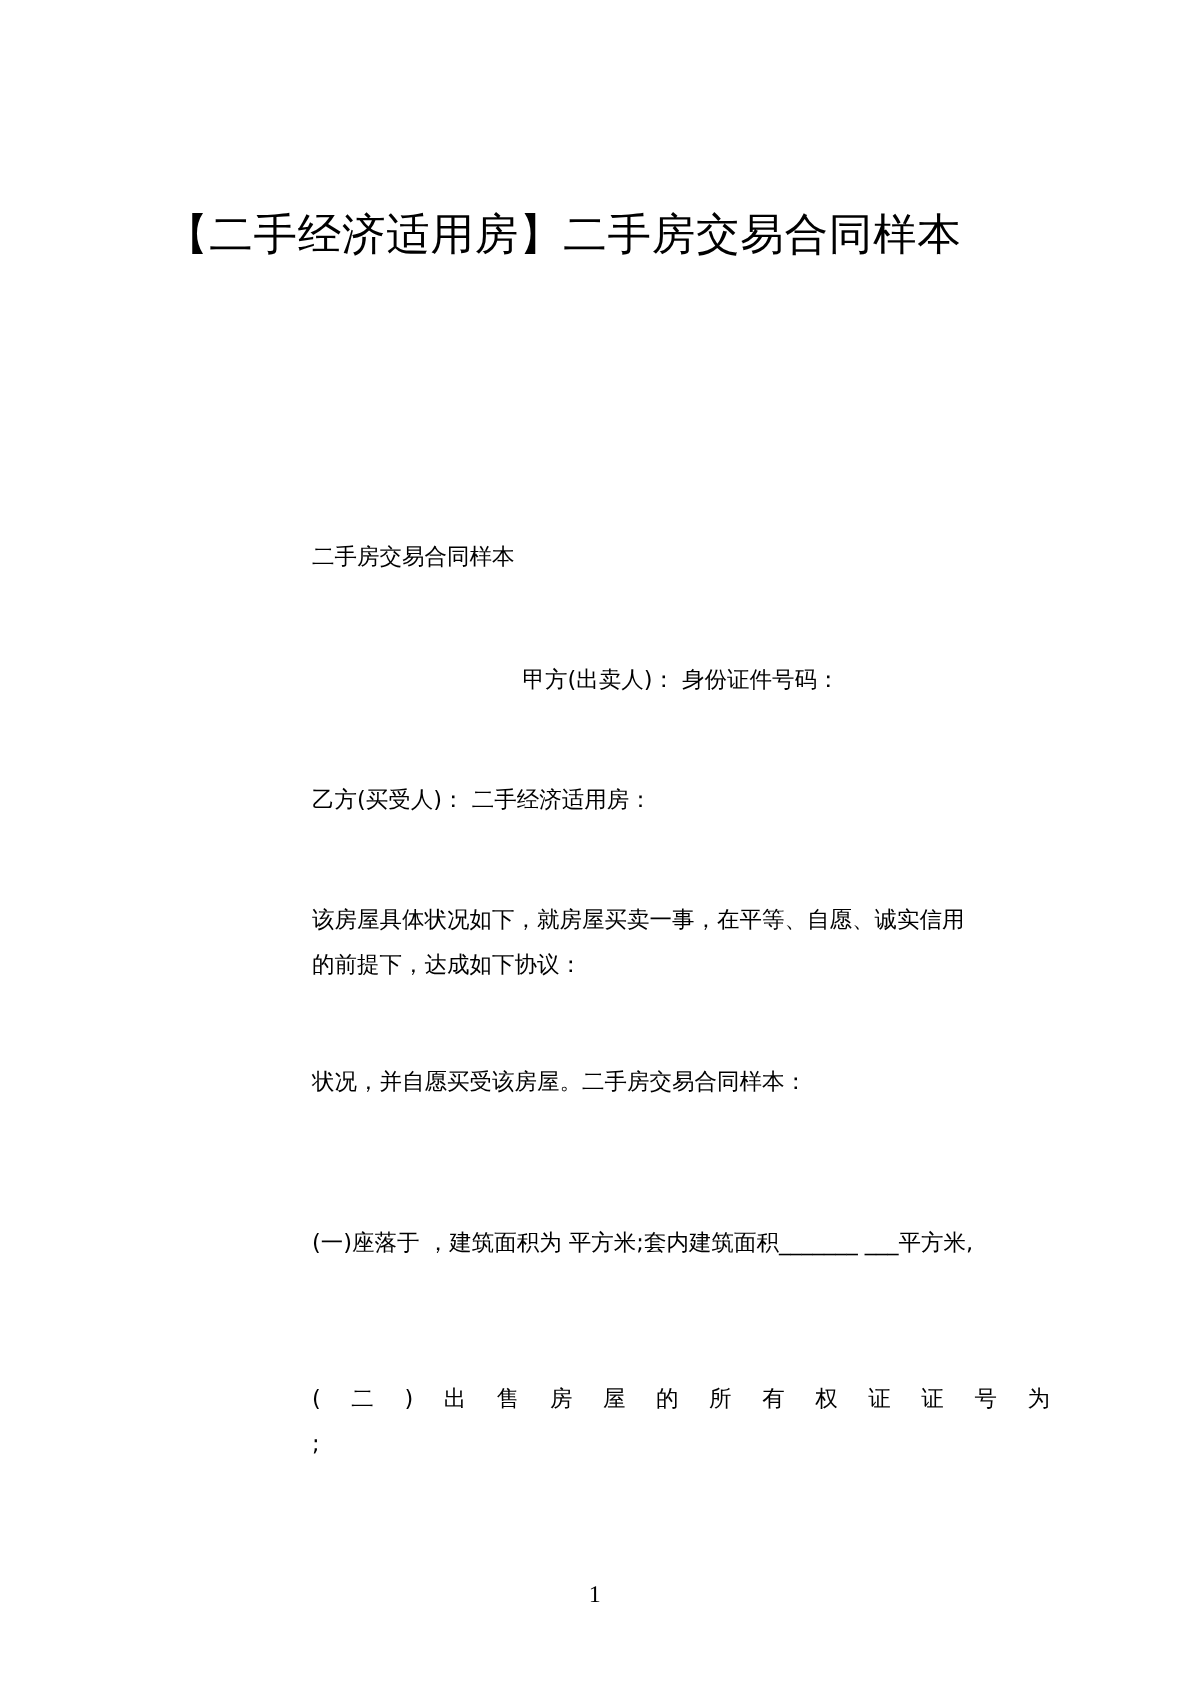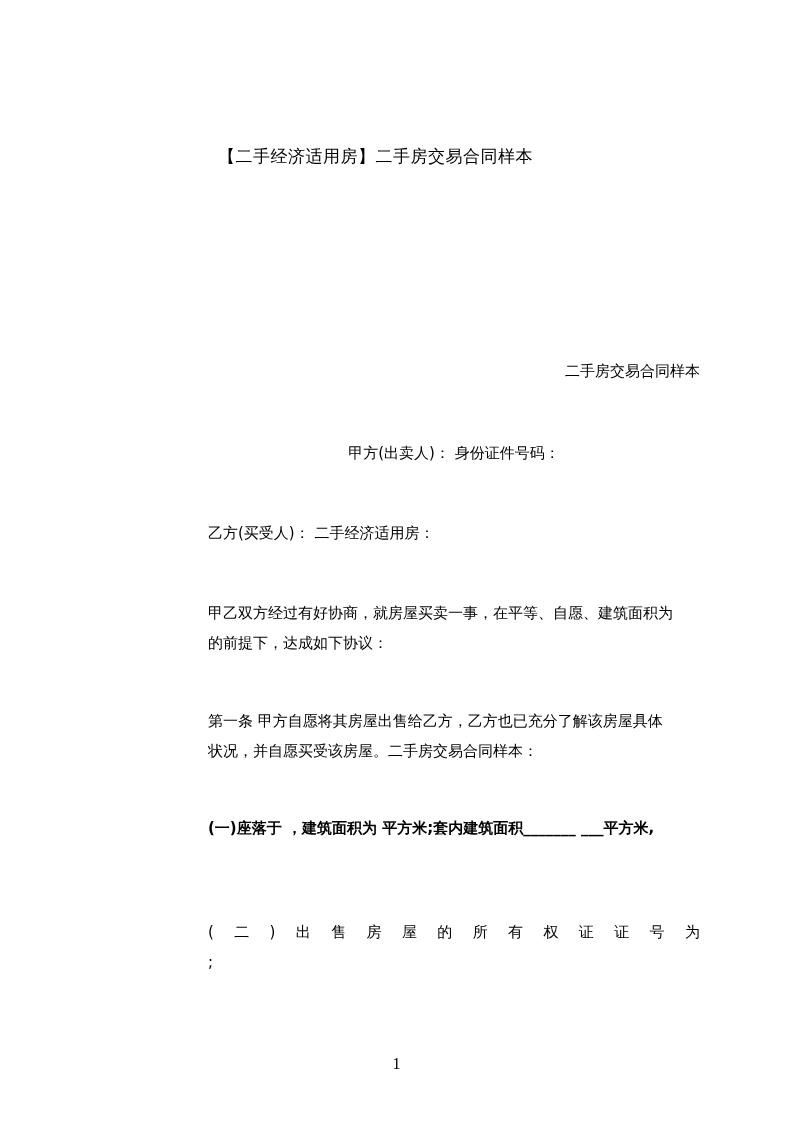--- a/index.html
+++ b/index.html
@@ -2,32 +2,32 @@
 <html><head>
 <meta charset="utf-8">
 <style>
   html, body { margin: 0; padding: 0; background: #ffffff; }
   body {
     width: 793px; height: 1122px; position: relative; overflow: hidden;
     font-family: "DejaVu Sans", "Liberation Sans", sans-serif; color: #000;
   }
   .title {
     position: absolute; left: 0; width: 751px; top: 140px;
-    text-align: center; font-size: 17px; letter-spacing: 0.5px; line-height: 32px;
+    text-align: center; font-size: 29px; letter-spacing: 0.5px; line-height: 32px;
   }
   .p {
     position: absolute; left: 208px; width: 492px;
     font-size: 15px; line-height: 30px; white-space: nowrap;
   }
-  .p1 { top: 356px; text-align: right; }
+  .p1 { top: 356px; }
   .p2 { top: 438px; text-align: center; }
   .p3 { top: 518px; }
   .p4 { top: 598px; }
   .p5 { top: 706px; }
-  .p6 { top: 813px; font-weight: bold; }
+  .p6 { top: 813px; }
   .p7 { top: 917px; }
   .spread {
     display: flex; justify-content: space-between; width: 492px;
   }
   .pagenum {
     position: absolute; left: 0; width: 793px; top: 1055px; text-align: center;
     font-family: "Liberation Serif", serif; font-size: 16px;
   }
 </style>
 </head>
@@ -35,26 +35,25 @@
 
 <div class="title">【二手经济适用房】二手房交易合同样本</div>
 
 <div class="p p1">二手房交易合同样本</div>
 
 <div class="p p2">甲方(出卖人)：  身份证件号码：</div>
 
 <div class="p p3">乙方(买受人)：  二手经济适用房：</div>
 
 <div class="p p4">
-  <div> 甲乙双方经过有好协商，就房屋买卖一事，在平等、自愿、建筑面积为</div>
+  <div> 该房屋具体状况如下，就房屋买卖一事，在平等、自愿、诚实信用</div>
   <div>的前提下，达成如下协议：</div>
 </div>
 
 <div class="p p5">
-  <div> 第一条  甲方自愿将其房屋出售给乙方，乙方也已充分了解该房屋具体</div>
   <div>状况，并自愿买受该房屋。二手房交易合同样本：</div>
 </div>
 
 <div class="p p6">
   <div> (一)座落于  ，建筑面积为  平方米;套内建筑面积_______  ___平方米,</div>
 </div>
 
 <div class="p p7">
   <div class="spread">
     <span>(</span>

